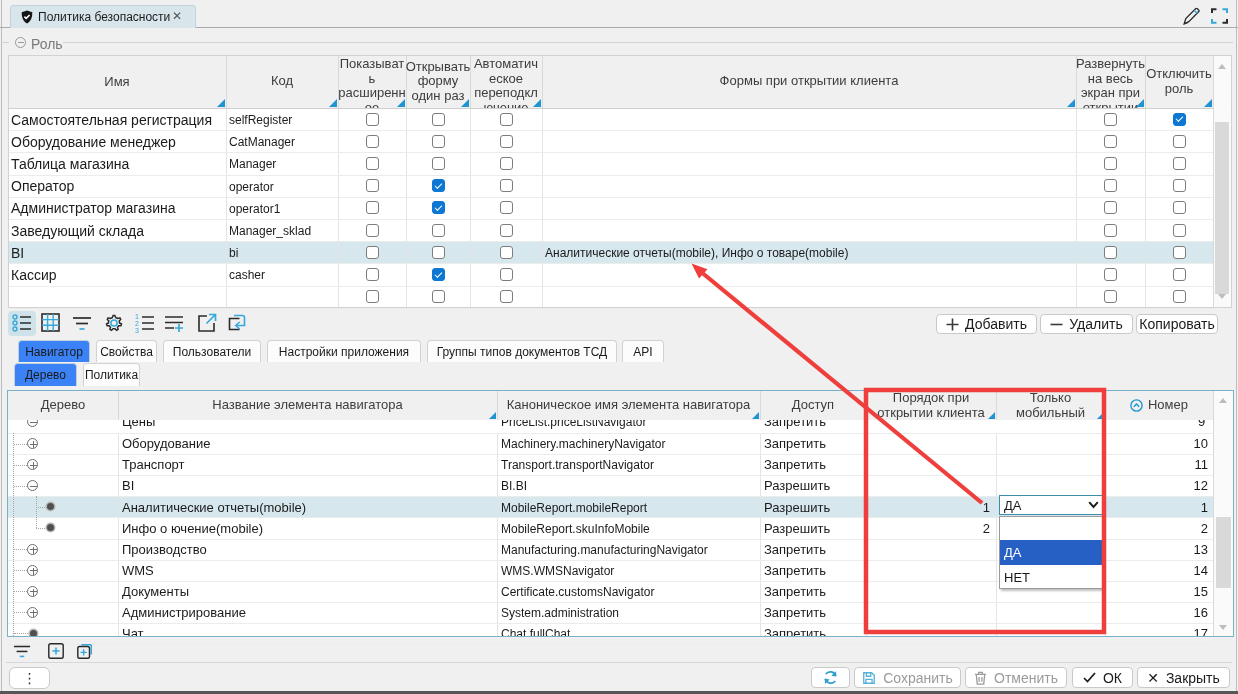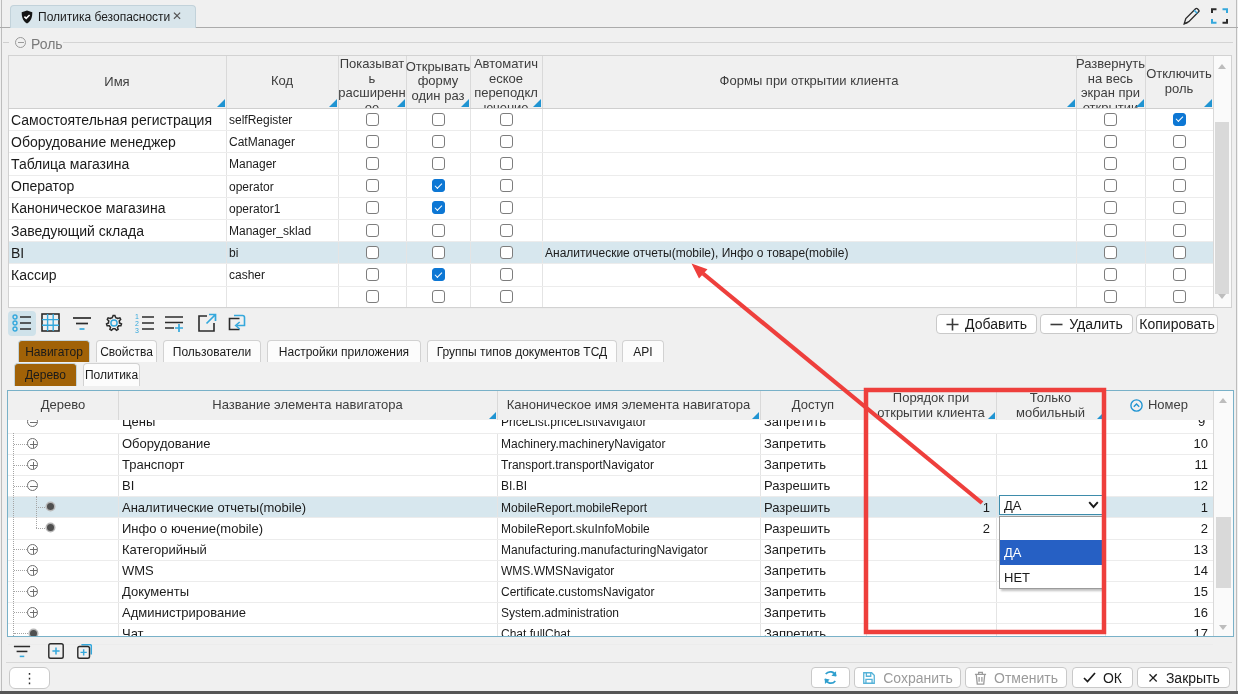--- a/index.html
+++ b/index.html
@@ -8,21 +8,21 @@
 .cb.c::after{content:'';position:absolute;left:2.2px;top:2.8px;width:6px;height:3.2px;border-left:1.8px solid #fff;border-bottom:1.8px solid #fff;transform:rotate(-45deg)}
 .tri{position:absolute;width:0;height:0;border-left:8px solid transparent;border-bottom:8px solid #2094d2}
 .tri2{position:absolute;width:0;height:0;border-left:7px solid transparent;border-bottom:7px solid #2094d2}
 .t{position:absolute;white-space:nowrap;color:#1b1b1b}
 .hc{position:absolute;display:flex;align-items:center;justify-content:center;text-align:center;color:#3d3d3d;font-size:13px;line-height:14.5px}
 .hc4{align-items:flex-start;padding-top:2px}
 .vline{position:absolute;width:1px}
 .hline{position:absolute;height:1px}
 .btn{position:absolute;background:#fff;border:1px solid #c9c9c9;border-radius:4px;display:flex;align-items:center;justify-content:center;font-size:14px;color:#1b1b1b}
 .tab{position:absolute;border:1px solid #d2d2d2;border-bottom:none;border-radius:4px 4px 0 0;background:#fcfcfc;display:flex;align-items:center;justify-content:center;font-size:12px;color:#1b1b1b}
-.tab.on{background:#a16207;border-color:#c2d2da}
+.tab.on{background:#3b82f6;border-color:#c2d2da}
 .plus{position:absolute;width:11px;height:11px;border:1px solid #6e6e6e;border-radius:50%;background:#fff}
 .plus::before{content:'';position:absolute;left:2px;top:4.5px;width:7px;height:1px;background:#6e6e6e}
 .plus.p::after{content:'';position:absolute;left:4.5px;top:2px;width:1px;height:7px;background:#6e6e6e}
 .leaf{position:absolute;width:7px;height:7px;border-radius:50%;background:#4f4f4f;box-shadow:0 0 0 1.5px #b7b7b7}
 </style></head><body>
 <div class="vline" style="left:1px;top:0;height:691px;background:#bdbdbd"></div>
 <div class="vline" style="right:1px;top:0;height:691px;background:#bdbdbd"></div>
 <div class="a" style="left:0;top:691px;width:1238px;height:3px;background:#565656"></div>
 <div class="hline" style="left:0;top:27px;width:1238px;background:#ababab"></div>
 <div class="a" style="left:10px;top:5px;width:186px;height:23px;background:#d8e5eb;border:1px solid #c2d2da;border-bottom:none;border-radius:4px 4px 0 0"></div>
@@ -116,21 +116,21 @@
 <div class="cb" style="left:499.5px;top:156.9px"></div>
 <div class="cb" style="left:1103.5px;top:156.9px"></div>
 <div class="cb" style="left:1172.5px;top:156.9px"></div>
 <div class="t" style="left:11px;top:178.1px;font-size:14px">Оператор</div>
 <div class="t" style="left:229px;top:179.6px;font-size:12px">operator</div>
 <div class="cb" style="left:365.5px;top:179.1px"></div>
 <div class="cb c" style="left:431.5px;top:179.1px"></div>
 <div class="cb" style="left:499.5px;top:179.1px"></div>
 <div class="cb" style="left:1103.5px;top:179.1px"></div>
 <div class="cb" style="left:1172.5px;top:179.1px"></div>
-<div class="t" style="left:11px;top:200.3px;font-size:14px">Каноническое магазина</div>
+<div class="t" style="left:11px;top:200.3px;font-size:14px">Администратор магазина</div>
 <div class="t" style="left:229px;top:201.8px;font-size:12px">operator1</div>
 <div class="cb" style="left:365.5px;top:201.3px"></div>
 <div class="cb c" style="left:431.5px;top:201.3px"></div>
 <div class="cb" style="left:499.5px;top:201.3px"></div>
 <div class="cb" style="left:1103.5px;top:201.3px"></div>
 <div class="cb" style="left:1172.5px;top:201.3px"></div>
 <div class="t" style="left:11px;top:222.5px;font-size:14px">Заведующий склада</div>
 <div class="t" style="left:229px;top:224.0px;font-size:12px">Manager_sklad</div>
 <div class="cb" style="left:365.5px;top:223.5px"></div>
 <div class="cb" style="left:431.5px;top:223.5px"></div>
@@ -301,21 +301,21 @@
 <div class="t" style="right:30px;top:499.5px;font-size:13px">1</div>
 <div class="hline" style="left:36px;top:527.9px;width:11px;border-top:1px dotted #a5a5a5;height:0"></div>
 <div class="leaf" style="left:47px;top:524.4px"></div>
 <div class="t" style="left:122px;top:520.6px;font-size:13px">Инфо о ючение(mobile)</div>
 <div class="t" style="left:501px;top:521.6px;font-size:12px">MobileReport.skuInfoMobile</div>
 <div class="t" style="left:764px;top:520.6px;font-size:13px">Разрешить</div>
 <div class="t" style="right:248px;top:520.6px;font-size:13px;text-align:right">2</div>
 <div class="t" style="right:30px;top:520.6px;font-size:13px">2</div>
 <div class="hline" style="left:14px;top:549.0px;width:13px;border-top:1px dotted #a5a5a5;height:0"></div>
 <div class="plus p" style="left:27px;top:543.5px"></div>
-<div class="t" style="left:122px;top:541.7px;font-size:13px">Категорийный</div>
+<div class="t" style="left:122px;top:541.7px;font-size:13px">Производство</div>
 <div class="t" style="left:501px;top:542.7px;font-size:12px">Manufacturing.manufacturingNavigator</div>
 <div class="t" style="left:764px;top:541.7px;font-size:13px">Запретить</div>
 <div class="t" style="right:30px;top:541.7px;font-size:13px">13</div>
 <div class="hline" style="left:14px;top:570.1px;width:13px;border-top:1px dotted #a5a5a5;height:0"></div>
 <div class="plus p" style="left:27px;top:564.6px"></div>
 <div class="t" style="left:122px;top:562.8px;font-size:13px">WMS</div>
 <div class="t" style="left:501px;top:563.8px;font-size:12px">WMS.WMSNavigator</div>
 <div class="t" style="left:764px;top:562.8px;font-size:13px">Запретить</div>
 <div class="t" style="right:30px;top:562.8px;font-size:13px">14</div>
 <div class="hline" style="left:14px;top:591.2px;width:13px;border-top:1px dotted #a5a5a5;height:0"></div>

